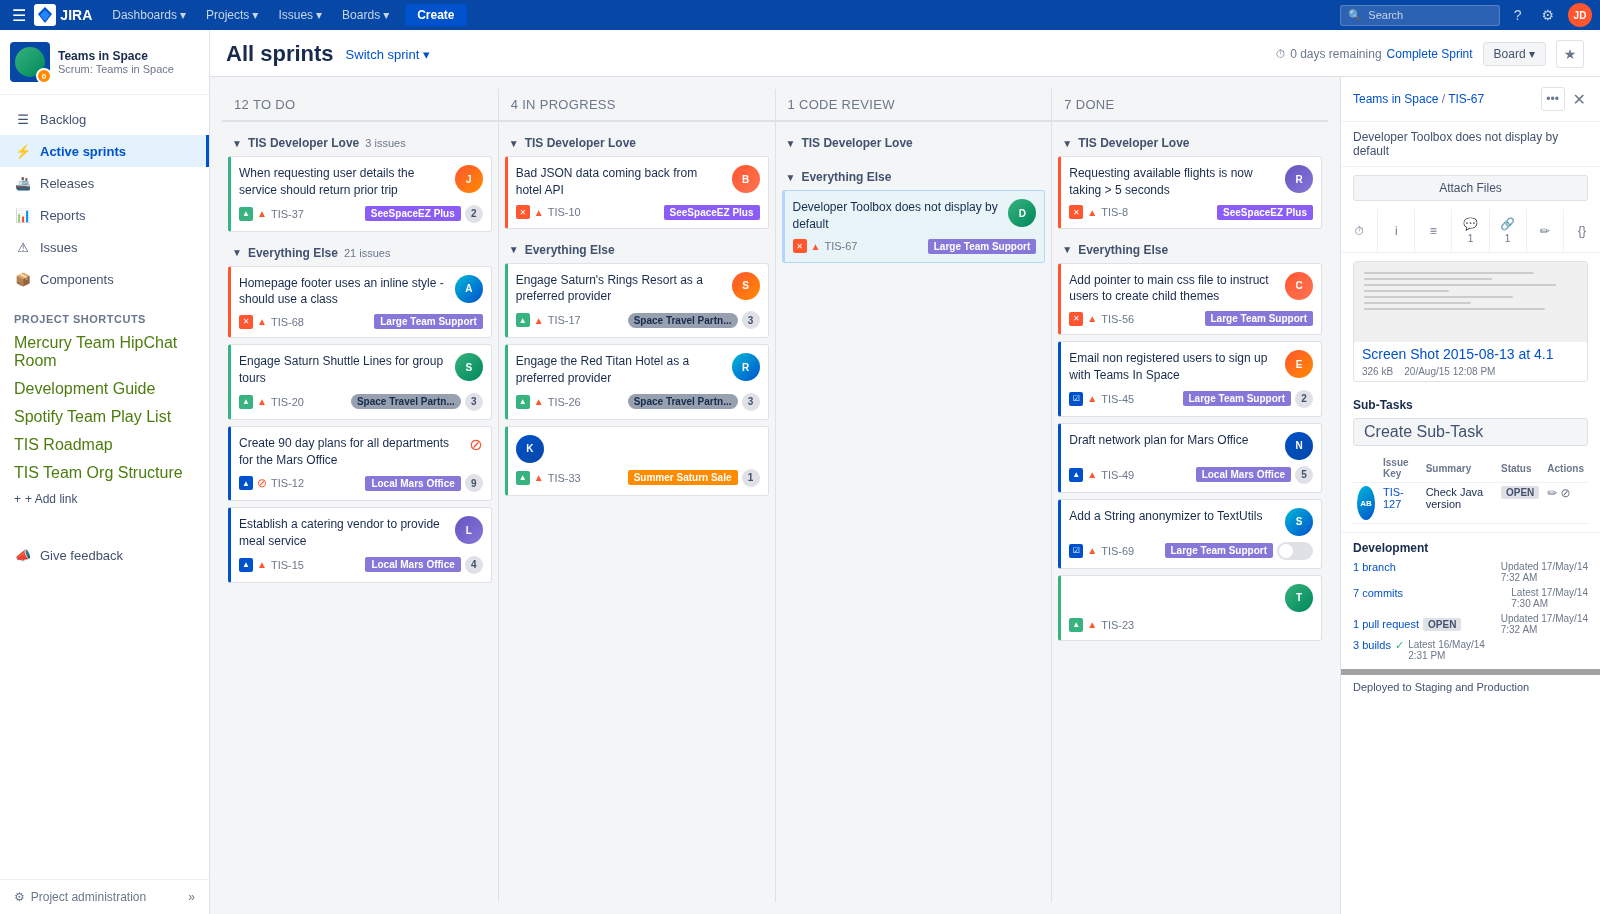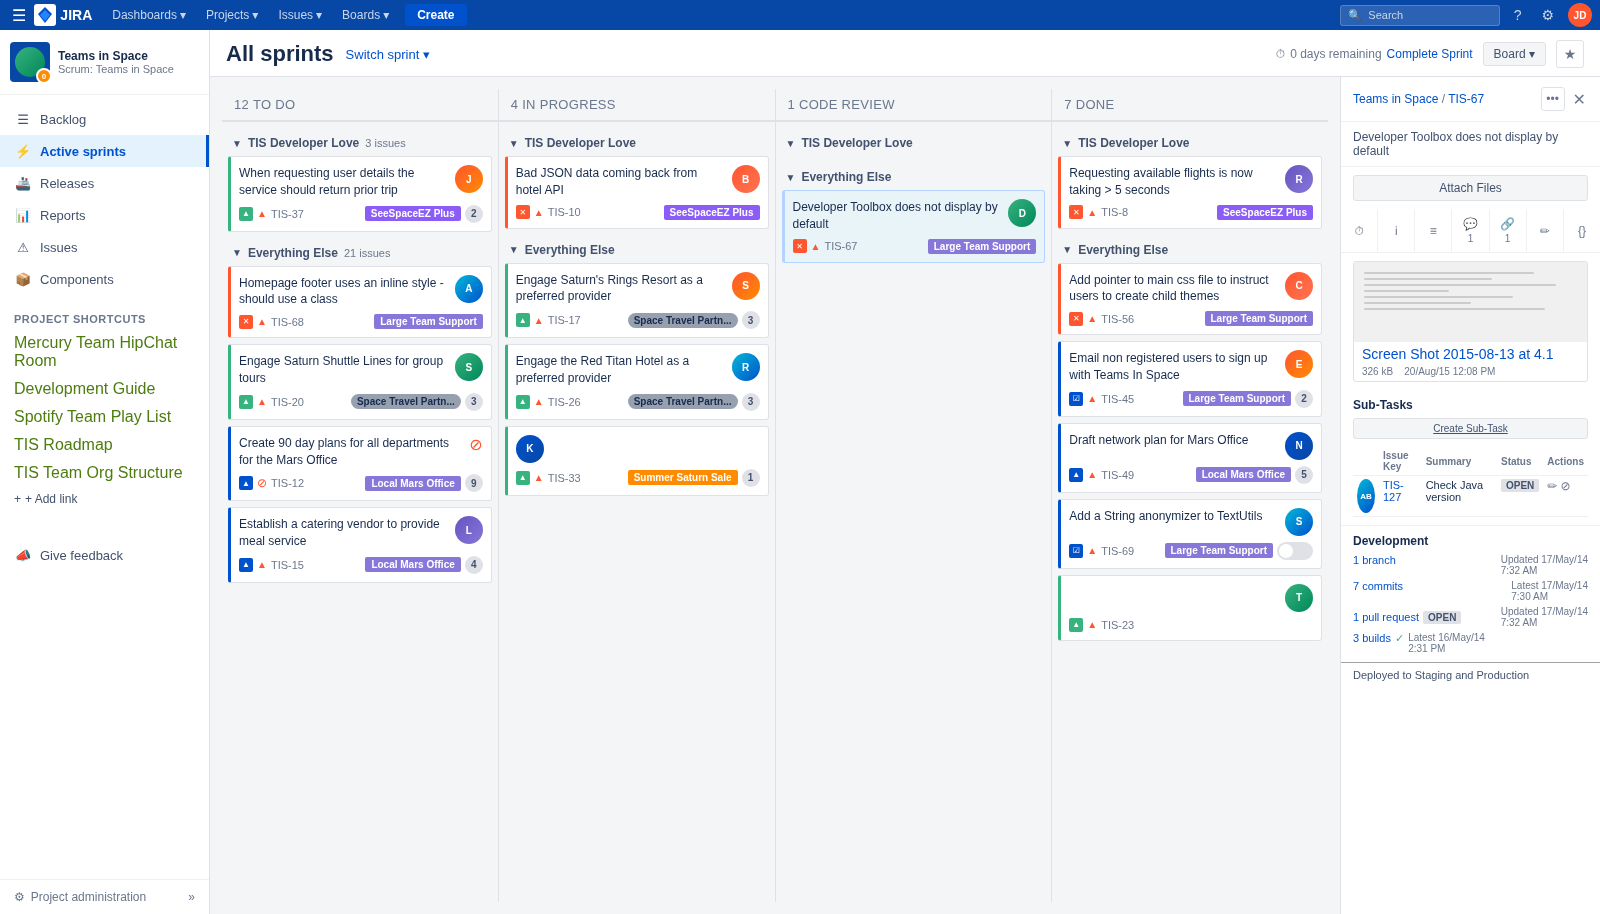--- a/index.html
+++ b/index.html
@@ -107,28 +107,28 @@
     .detail-icon-btn:last-child { border-right: none; }
     .detail-icon-btn .count { font-size: 10px; }
     .detail-screenshot { margin: 8px 12px; border: 1px solid #dfe1e6; border-radius: 3px; overflow: hidden; }
     .screenshot-placeholder { width: 100%; height: 80px; background: #f0f0f0; position: relative; overflow: hidden; }
     .screenshot-lines { position: absolute; top: 10px; left: 10px; right: 10px; bottom: 10px; }
     .scr-line { height: 2px; background: #ccc; margin-bottom: 4px; border-radius: 1px; }
     .detail-screenshot-info { padding: 4px 8px; font-size: 14px; color: #0052cc; cursor: pointer; }
     .detail-screenshot-meta { padding: 0 8px 4px; font-size: 10px; color: #6b778c; }
     .detail-section { padding: 8px 12px; border-bottom: 1px solid #f0f0f0; }
     .detail-section-title { font-size: 12px; font-weight: 700; color: #172b4d; margin-bottom: 6px; }
-    .create-subtask-btn { border: 1px solid #dfe1e6; background: #f4f5f7; border-radius: 3px; padding: 4px 10px; font-size: 10px; cursor: pointer; color: #42526e; width: 100%; text-align: center; margin-bottom: 8px; text-decoration: underline; }
+    .create-subtask-btn { border: 1px solid #dfe1e6; background: #f4f5f7; border-radius: 3px; padding: 4px 10px; font-size: 16px; cursor: pointer; color: #42526e; width: 100%; text-align: left; margin-bottom: 8px; }
     .subtask-table { width: 100%; border-collapse: collapse; font-size: 11px; }
     .subtask-table th { color: #6b778c; text-align: left; padding: 3px 4px; border-bottom: 1px solid #f0f0f0; font-weight: 600; font-size: 10px; }
     .subtask-table td { padding: 3px 4px; border-bottom: 1px solid #f0f0f0; vertical-align: top; }
     .subtask-key { color: #0052cc; cursor: pointer; }
     .subtask-status-badge { background: #dfe1e6; border-radius: 2px; padding: 1px 5px; font-size: 10px; color: #42526e; font-weight: 600; }
     .subtask-action-btn { color: #6b778c; font-size: 12px; cursor: pointer; }
-    .detail-dev-section { padding: 8px 12px; border-bottom: 1px solid #a3a3a3; }
+    .detail-dev-section { padding: 8px 12px; border-bottom: 6px solid #a3a3a3; }
     .dev-title { font-size: 12px; font-weight: 700; color: #172b4d; margin-bottom: 6px; }
     .dev-item { font-size: 11px; margin-bottom: 4px; display: flex; justify-content: space-between; }
     .dev-link { color: #0052cc; cursor: pointer; }
     .dev-meta { color: #6b778c; font-size: 10px; }
     .dev-builds-row { display: flex; align-items: flex-start; gap: 4px; font-size: 11px; }
     .builds-check { color: #36b37e; }
     .deployed-text { font-size: 11px; color: #42526e; padding: 6px 12px; }
     .open-badge { background: #dfe1e6; border-radius: 2px; padding: 1px 5px; font-size: 10px; color: #42526e; font-weight: 700; }
 
     

